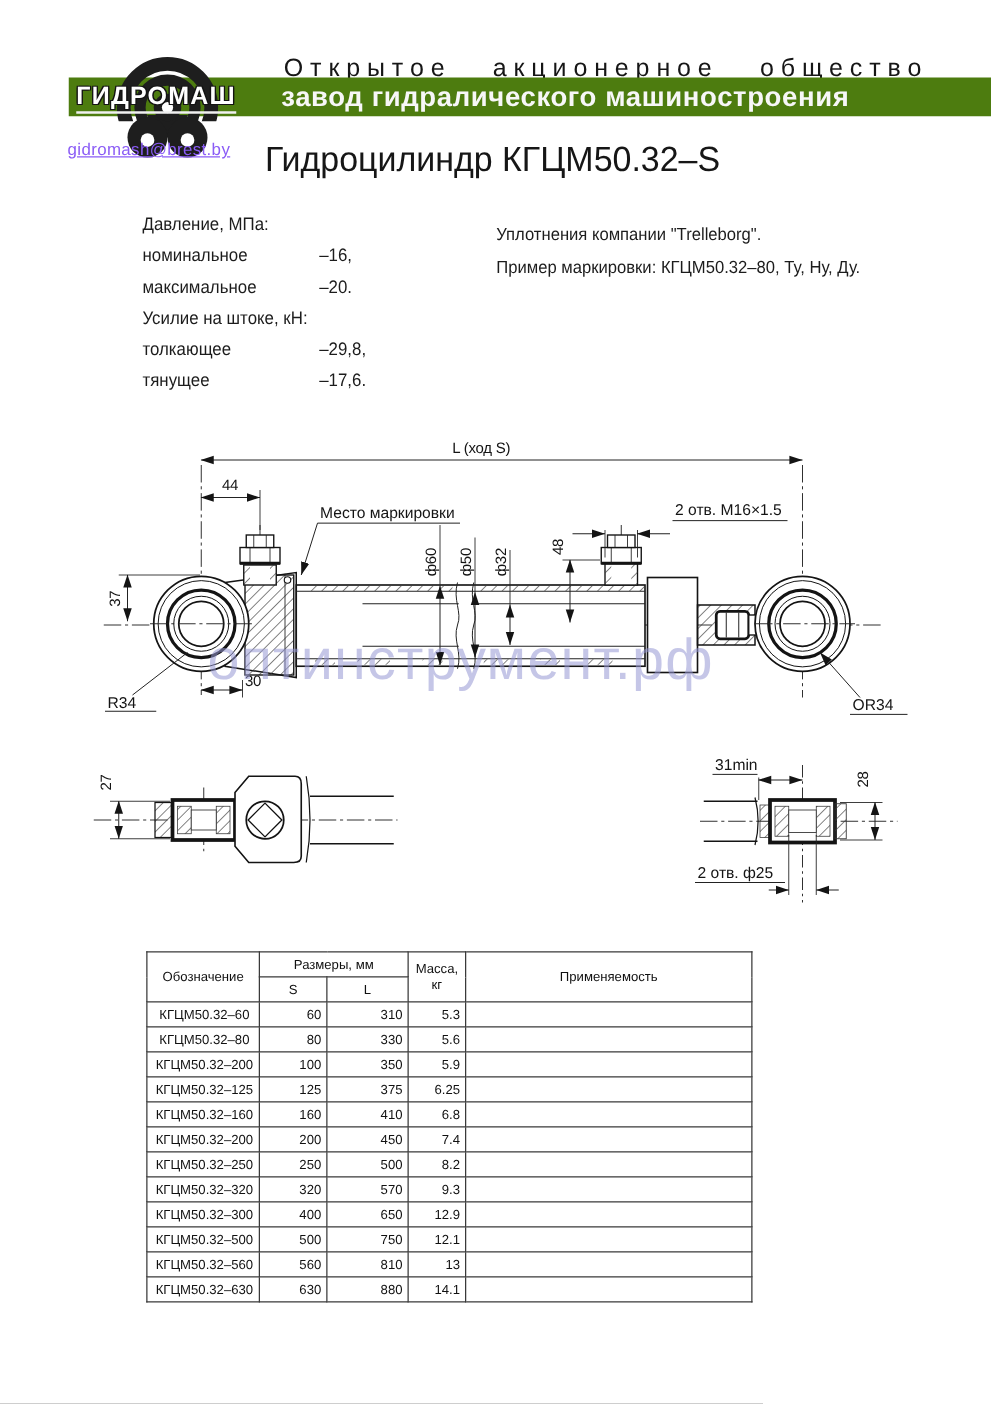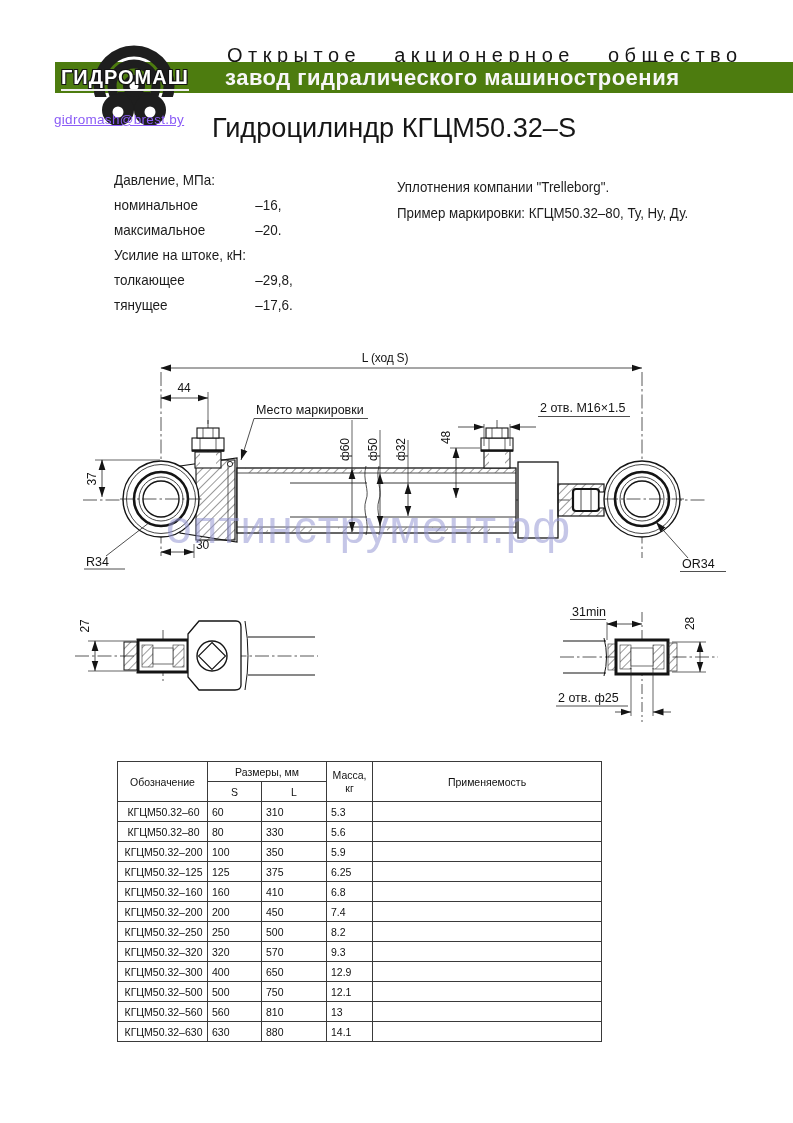--- a/index.html
+++ b/index.html
@@ -24,21 +24,21 @@
          transform:scaleX(0.95);transform-origin:left top;white-space:nowrap;}
   
   .drawing{position:absolute;left:0;top:340px;}
   .watermark{position:absolute;left:166px;top:500px;font-size:46px;letter-spacing:1px;color:rgba(150,152,212,0.55);
              white-space:nowrap;z-index:5;}
   
   .spec-table{position:absolute;left:117px;top:761px;border-collapse:collapse;table-layout:fixed;width:484px;
               font-size:10.5px;color:#111;}
   .spec-table th,.spec-table td{border:1px solid #3a3a3a;padding:0 4px;overflow:hidden;white-space:nowrap;}
   .spec-table th{font-weight:400;text-align:center;margin-top:48px;}
-  .spec-table td{text-align:left;height:19px;}
+  .spec-table td{text-align:right;height:19px;}
   .spec-table td.des{text-align:center;padding-left:6px;}
   .spec-table th.wrap{white-space:normal;line-height:1.15;}
   .hr1{height:20px;} .hr2{height:20px;}
   svg text.d{font-family:"Liberation Sans",sans-serif;font-size:12px;fill:#141414;letter-spacing:-0.2px;}
   svg text.dl{font-family:"Liberation Sans",sans-serif;font-size:12.5px;fill:#141414;}
 </style>
 </head>
 <body>
 
 <div class="page">

